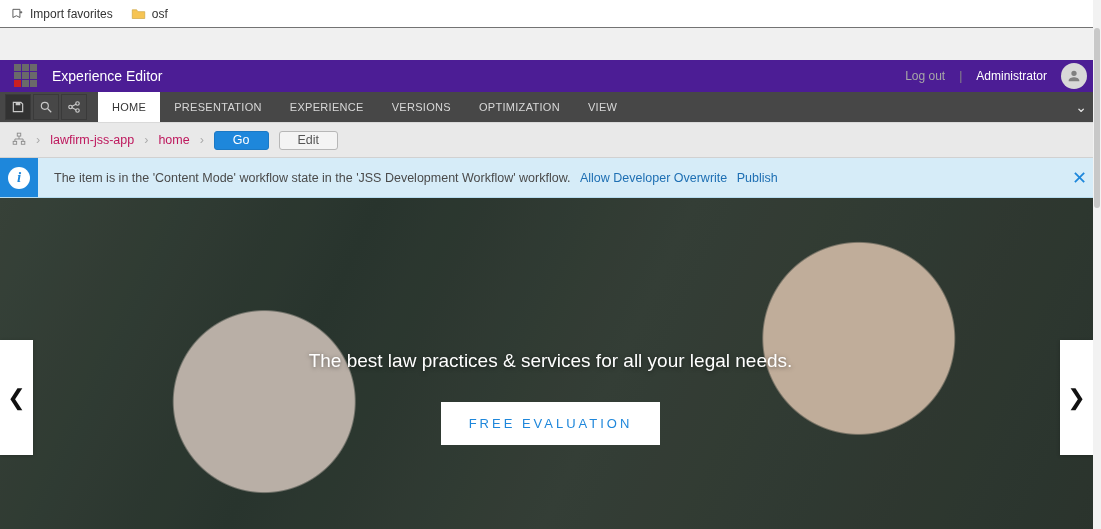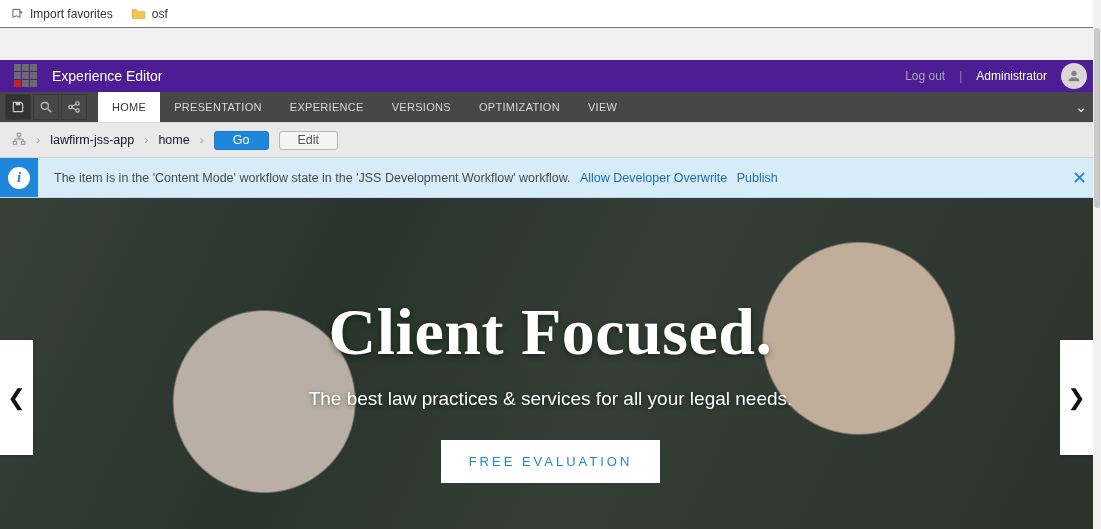--- a/index.html
+++ b/index.html
@@ -31,21 +31,21 @@
   .tool-btn svg{ fill:#c9c9c9; }
   .tabs { display:flex; align-items:stretch; margin-left:6px; }
   .tab { padding:0 14px; display:flex; align-items:center; font-size:11px; letter-spacing:.3px; color:#d8d8d8; cursor:pointer; }
   .tab.active { background:#ffffff; color:#333; }
   .ribbon-collapse { position:absolute; right:14px; top:0; bottom:0; display:flex; align-items:center; color:#e5e5e5; cursor:pointer; font-size:14px; }
 
   
   .path-bar { height:36px; background:#e9e9e9; border-top:1px solid #d9d9d9; border-bottom:1px solid #d1d1d1; display:flex; align-items:center; padding:0 12px; gap:10px; font-size:12.5px; color:#555; }
   .pb-ico { color:#888; }
   .pb-sep { color:#aaa; }
-  .pb-item { color:#0f172a; cursor:pointer; }
+  .pb-item { color:#be185d; cursor:pointer; }
   .btn { height:19px; padding:0 18px; border-radius:3px; border:1px solid #b7b7b7; background:#f4f4f4; color:#555; font-size:12.5px; cursor:pointer; display:inline-flex; align-items:center; }
   .btn-primary { background:#1e87db; border-color:#1c79c4; color:#fff; }
 
   
   .msg-bar { height:40px; background:#d6ecf8; border-bottom:1px solid #b7dcef; display:flex; align-items:center; font-size:12.5px; color:#4a4a4a; position:relative; }
   .msg-ico-wrap { width:38px; height:100%; background:#1e87db; display:flex; align-items:center; justify-content:center; }
   .msg-ico { width:22px; height:22px; border-radius:50%; background:#fff; color:#1e87db; font-style:italic; font-family:Georgia,serif; font-weight:bold; display:flex; align-items:center; justify-content:center; font-size:15px; }
   .msg-text { padding:0 16px; }
   .msg-link { color:#1e6fb3; cursor:pointer; margin-left:6px; }
   .msg-close { position:absolute; right:14px; top:0; bottom:0; display:flex; align-items:center; cursor:pointer; color:#1e87db; font-size:18px; }
@@ -182,21 +182,20 @@
     <span class="msg-link">Publish</span>
   </div>
   <div class="msg-close">
     <span>✕</span>
   </div>
 </div>
 
 <div class="hero">
   <div class="hero-bg"></div>
   <div class="hero-overlay">
-    <div class="hero-title">Client Focused.</div>
     <div class="hero-sub">The best law practices &amp; services for all your legal needs.</div>
     <div class="hero-cta">FREE EVALUATION</div>
   </div>
   <div class="nav-arrow nav-prev">
     <span>❮</span>
   </div>
   <div class="nav-arrow nav-next">
     <span>❯</span>
   </div>
 </div>

